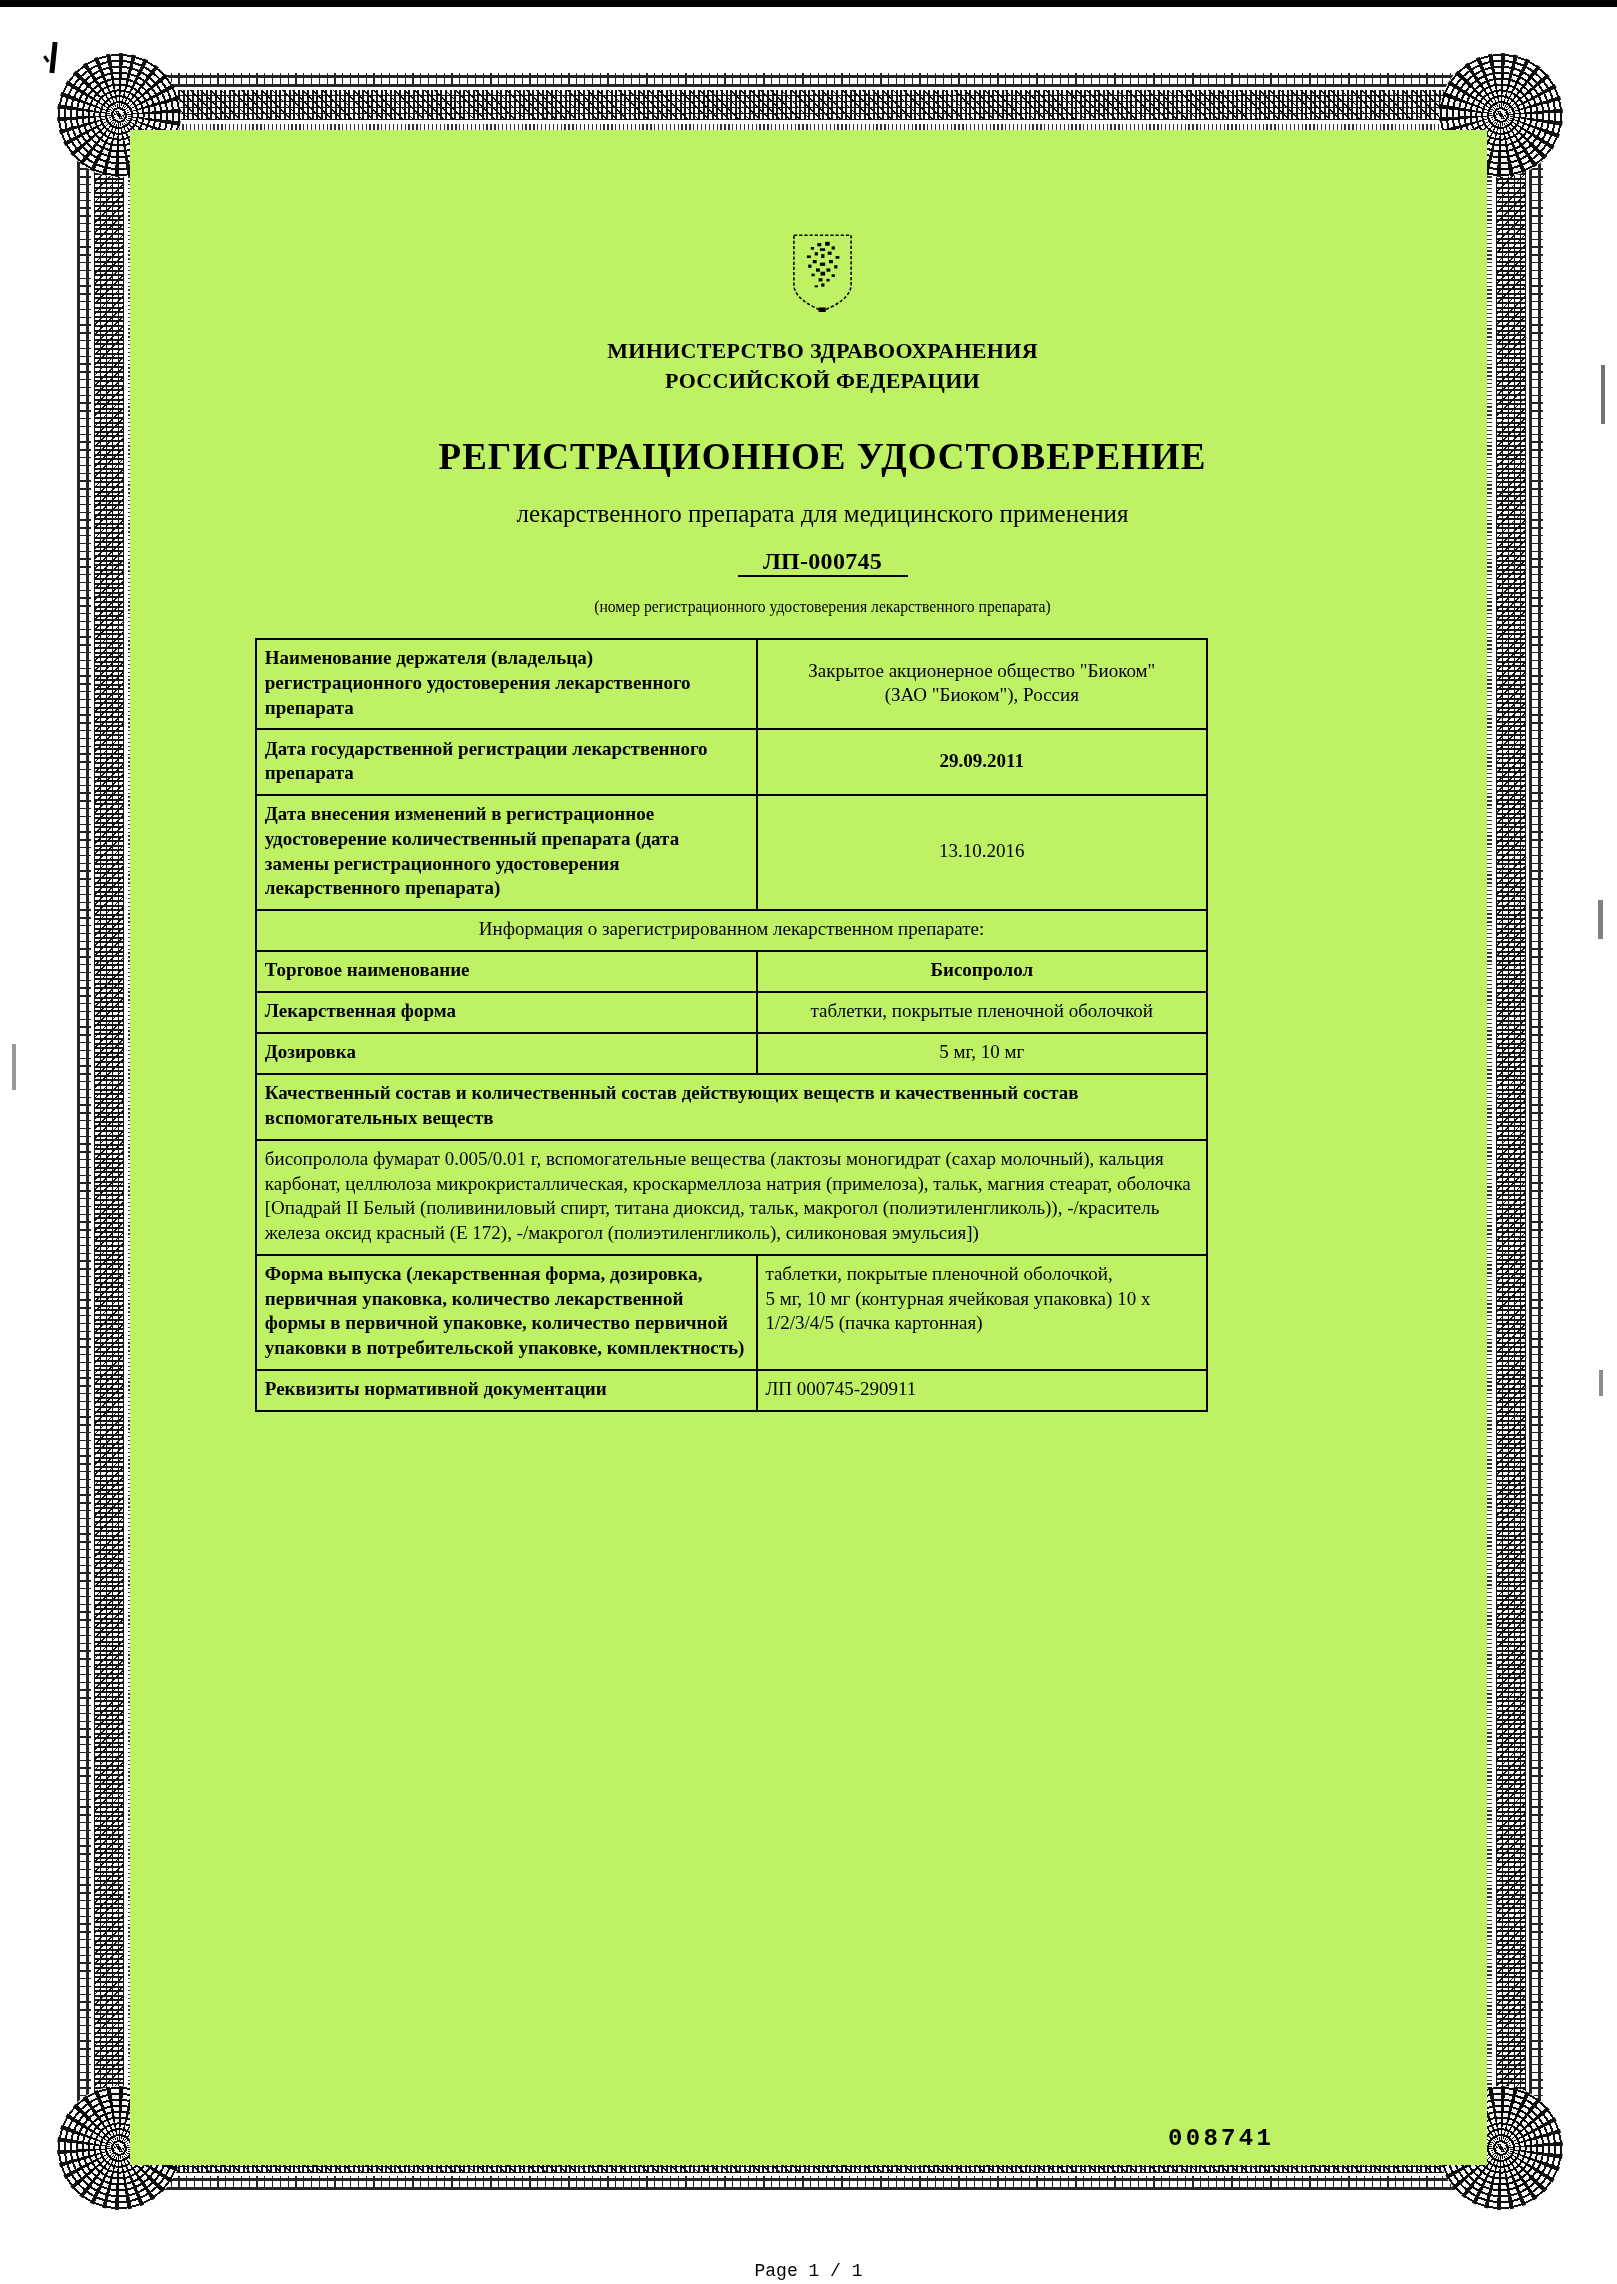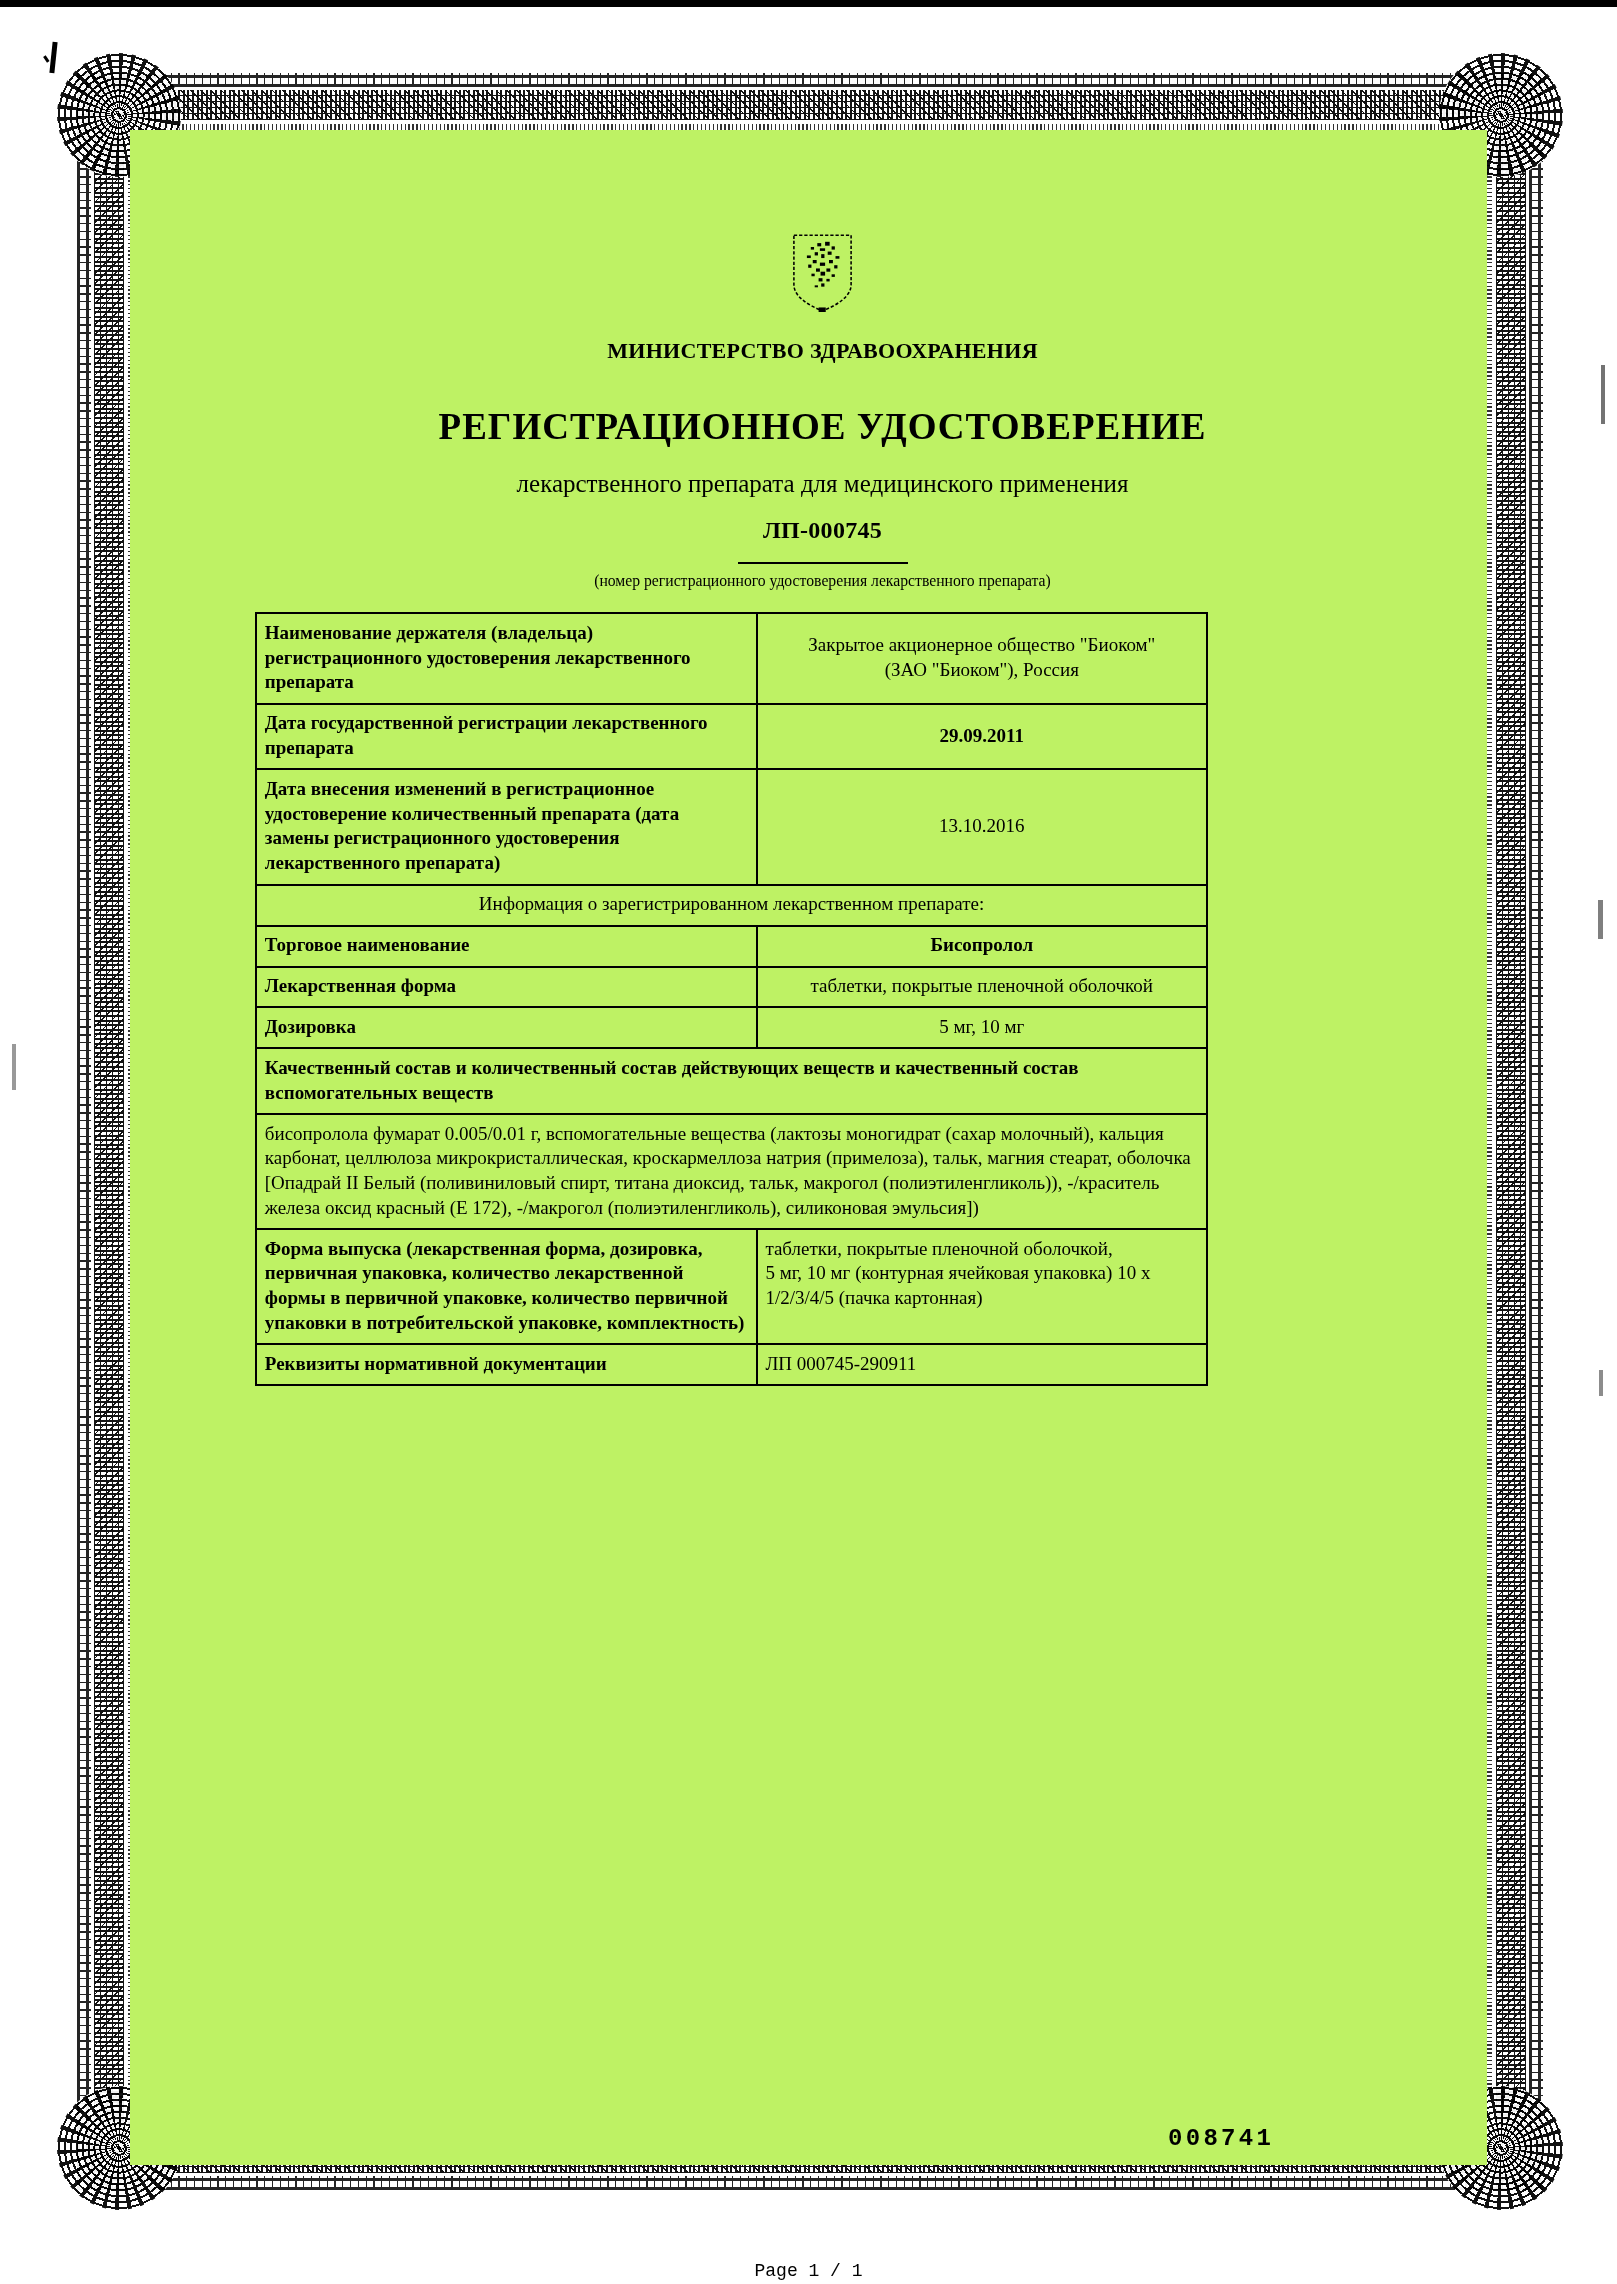--- a/index.html
+++ b/index.html
@@ -143,24 +143,24 @@
   .subtitle{
     text-align:center;
     font-size:25px;
     font-weight:400;
     margin:0 0 19.6px 0;
   }
   .regnum{
     text-align:center;
     font-size:24px;
     font-weight:700;
-    margin:0 auto 8px auto;
+    margin:0 auto 21px auto;
     width:170px;
     border-bottom:2.6px solid #000;
-    padding-bottom:18px;
+    padding-bottom:0;
     letter-spacing:0.3px;
   }
   .regnum-caption{
     text-align:center;
     font-size:15.7px;
     margin:0 0 22px 0;
   }
 
   
   table.reg{
@@ -289,20 +289,21 @@
             <rect x="54" y="69" width="5" height="4"></rect>
           <rect x="46" y="76" width="5" height="5"></rect>
             <rect x="36" y="79" width="5" height="3"></rect>
         </g>
         <rect x="42" y="113" width="11" height="7" fill="#000"></rect>
       </svg>
     </div>
 
     <div class="ministry">
       <div>МИНИСТЕРСТВО ЗДРАВООХРАНЕНИЯ</div>
+      <div>РОССИЙСКОЙ ФЕДЕРАЦИИ</div>
     </div>
 
     <div class="certtitle">РЕГИСТРАЦИОННОЕ УДОСТОВЕРЕНИЕ</div>
     <div class="subtitle">лекарственного препарата для медицинского применения</div>
     <div class="regnum">ЛП-000745</div>
     <div class="regnum-caption">(номер регистрационного удостоверения лекарственного препарата)</div>
 
     <table class="reg">
       <tbody>
         <tr>

